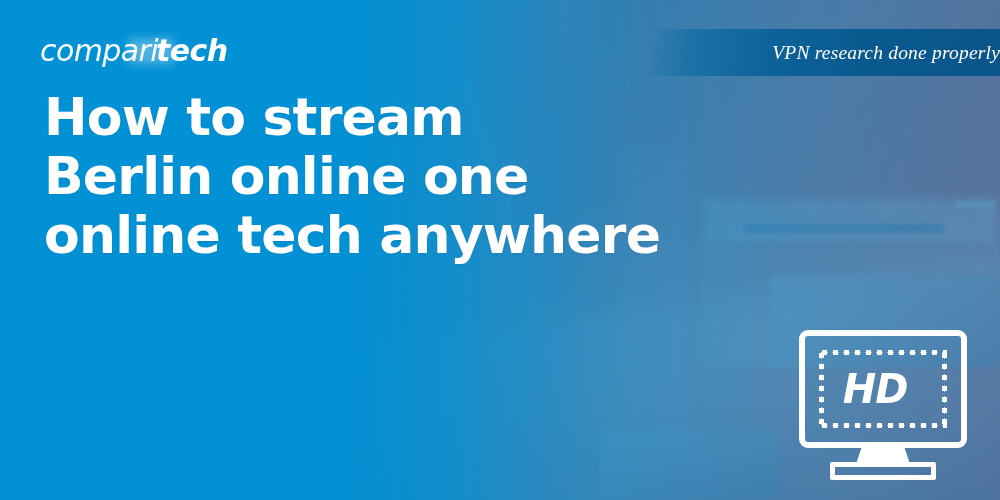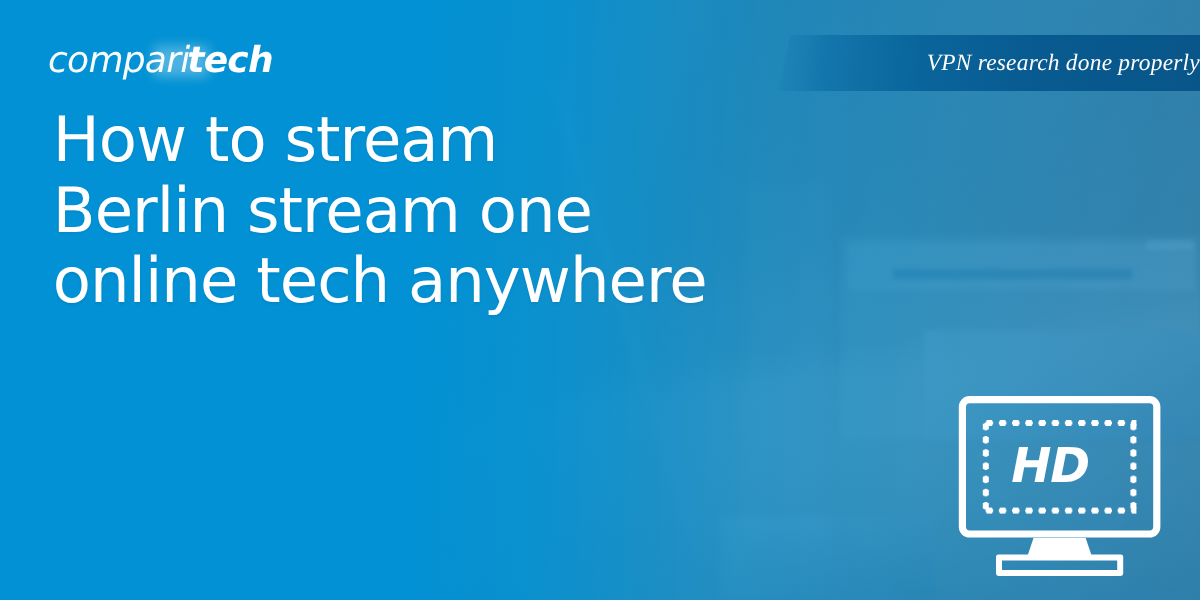--- a/index.html
+++ b/index.html
@@ -10,21 +10,21 @@
   }
   body {
     font-family: "Liberation Sans", sans-serif;
   }
 
   .hero {
     position: relative;
     width: 1000px;
     height: 500px;
     overflow: hidden;
-    background: #737373;
+    background: #ef4444;
   }
 
   
   .bg-photo {
     position: absolute;
     inset: 0;
     overflow: hidden;
   }
 
   
@@ -238,21 +238,21 @@
   
   .headline {
     position: absolute;
     left: 44px;
     top: 88px;
     width: 640px;
   }
   .headline-line {
     display: block;
     font-family: "DejaVu Sans", "Liberation Sans", sans-serif;
-    font-weight: 400;
+    font-weight: 700;
     font-size: 52px;
     line-height: 59px;
     color: #ffffff;
     letter-spacing: -0.8px;
     white-space: nowrap;
     text-shadow: 0 1px 2px rgba(0,55,100,0.10);
   }
 
   
   .hd-badge {
@@ -366,21 +366,21 @@
   <div class="logo">
     <span class="logo-text"><span class="logo-light">compari</span><span class="logo-bold">tech</span><span class="logo-smudge"></span></span>
   </div>
 
   <div class="tagline-banner">
     <span class="tagline-text">VPN research done properly</span>
   </div>
 
   <h1 class="headline" style="margin:0;">
     <span class="headline-line">How to stream</span>
-    <span class="headline-line">Berlin stream one</span>
+    <span class="headline-line">Berlin online one</span>
     <span class="headline-line">online tech anywhere</span>
   </h1>
 
   <div class="hd-badge">
     <div class="hd-screen">
       <div class="hd-dots">
         <div class="hd-dots-side left"></div>
         <div class="hd-dots-side right"></div>
       </div>
     </div>

